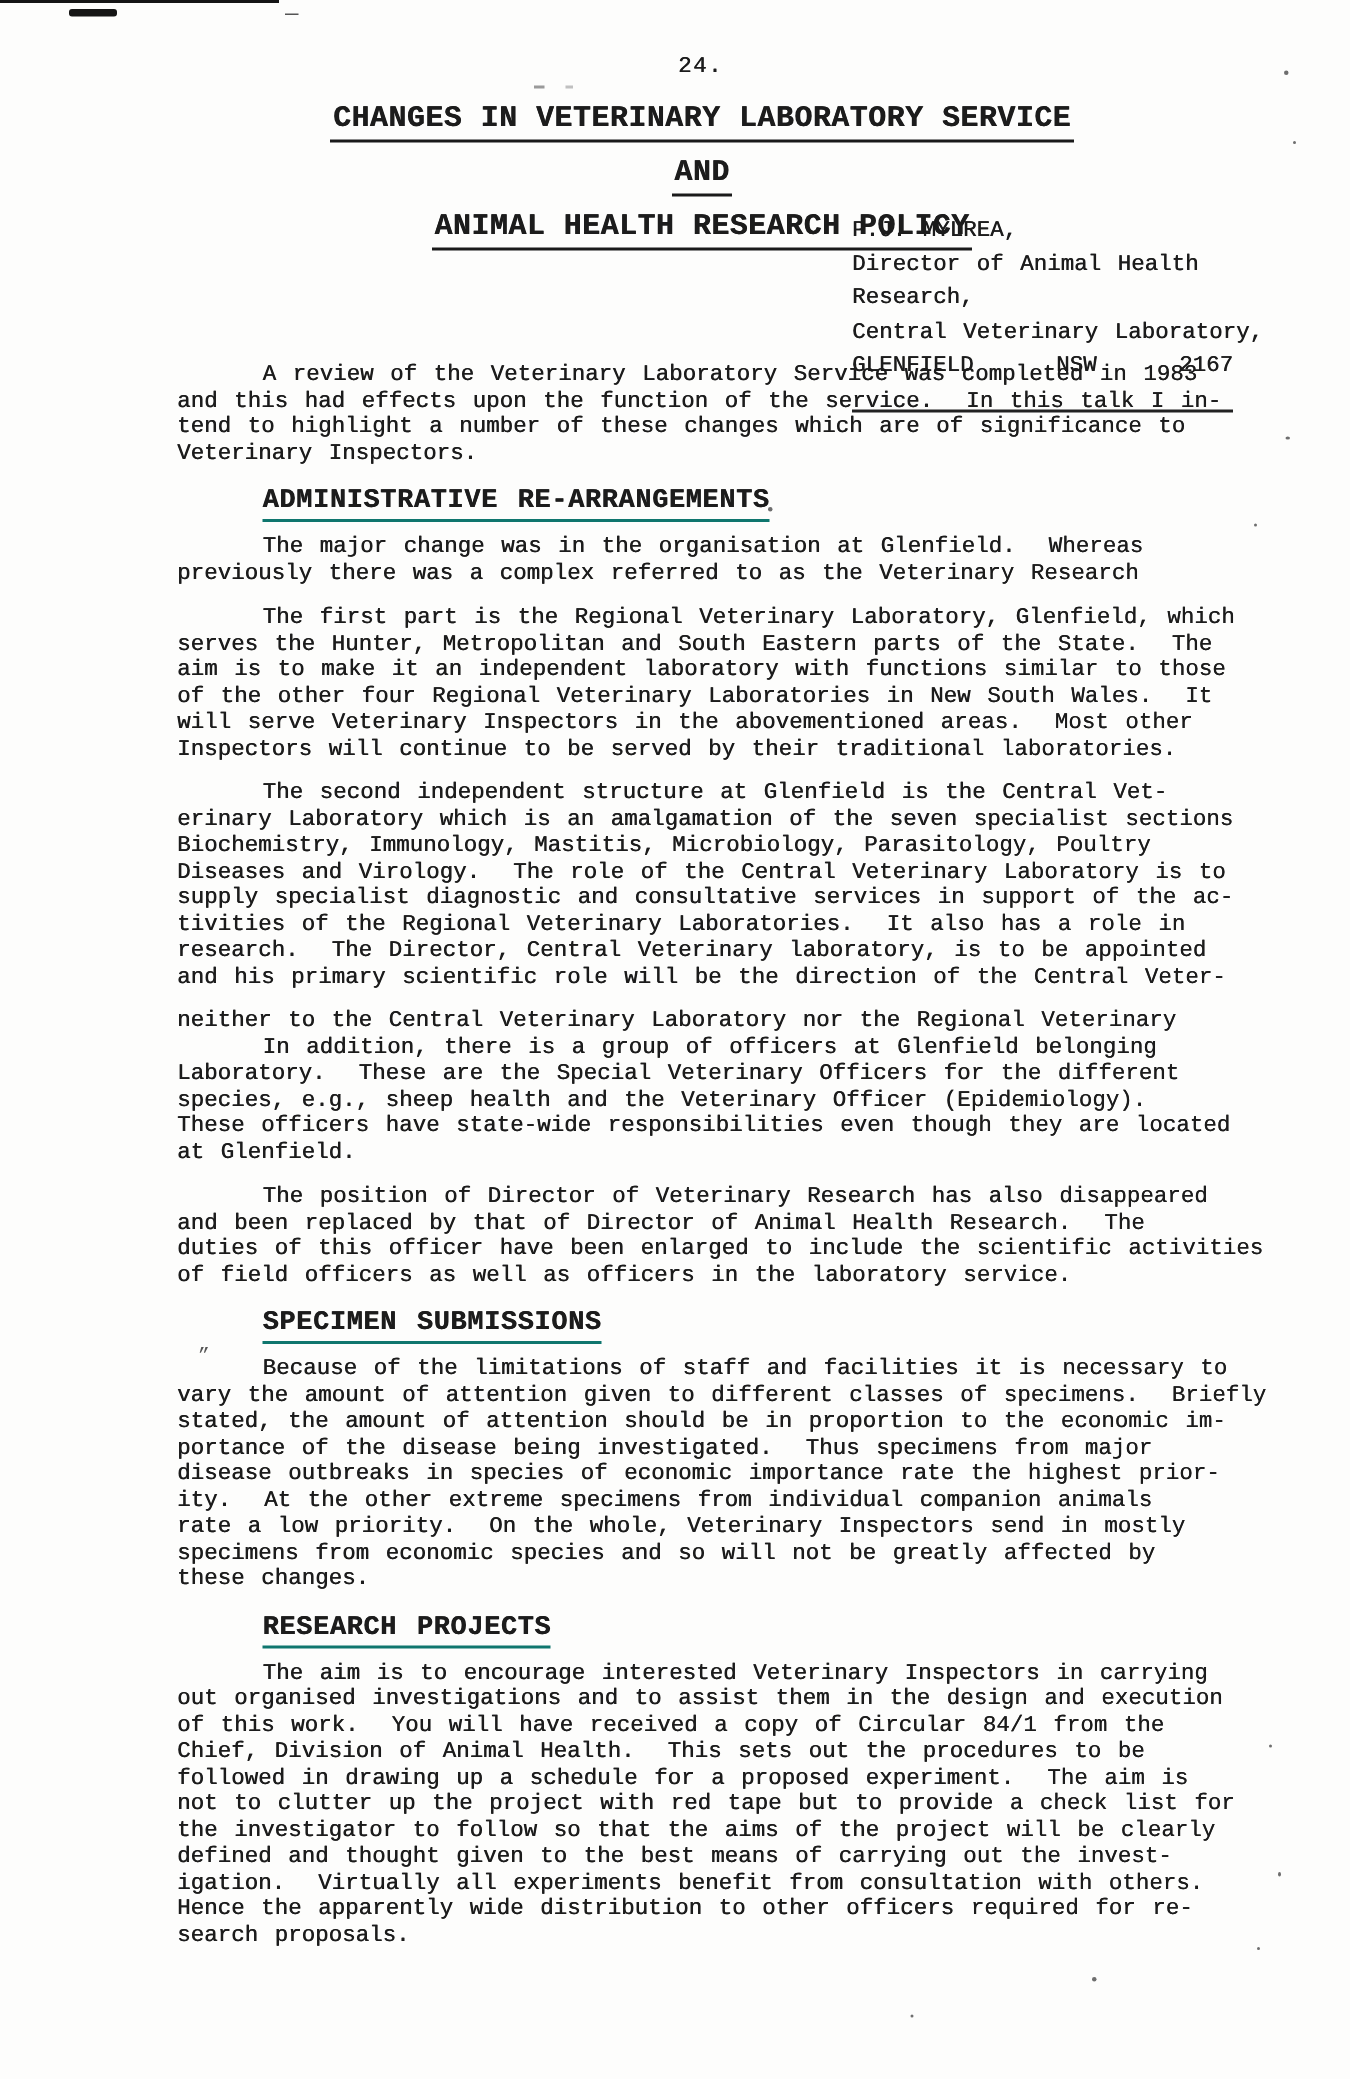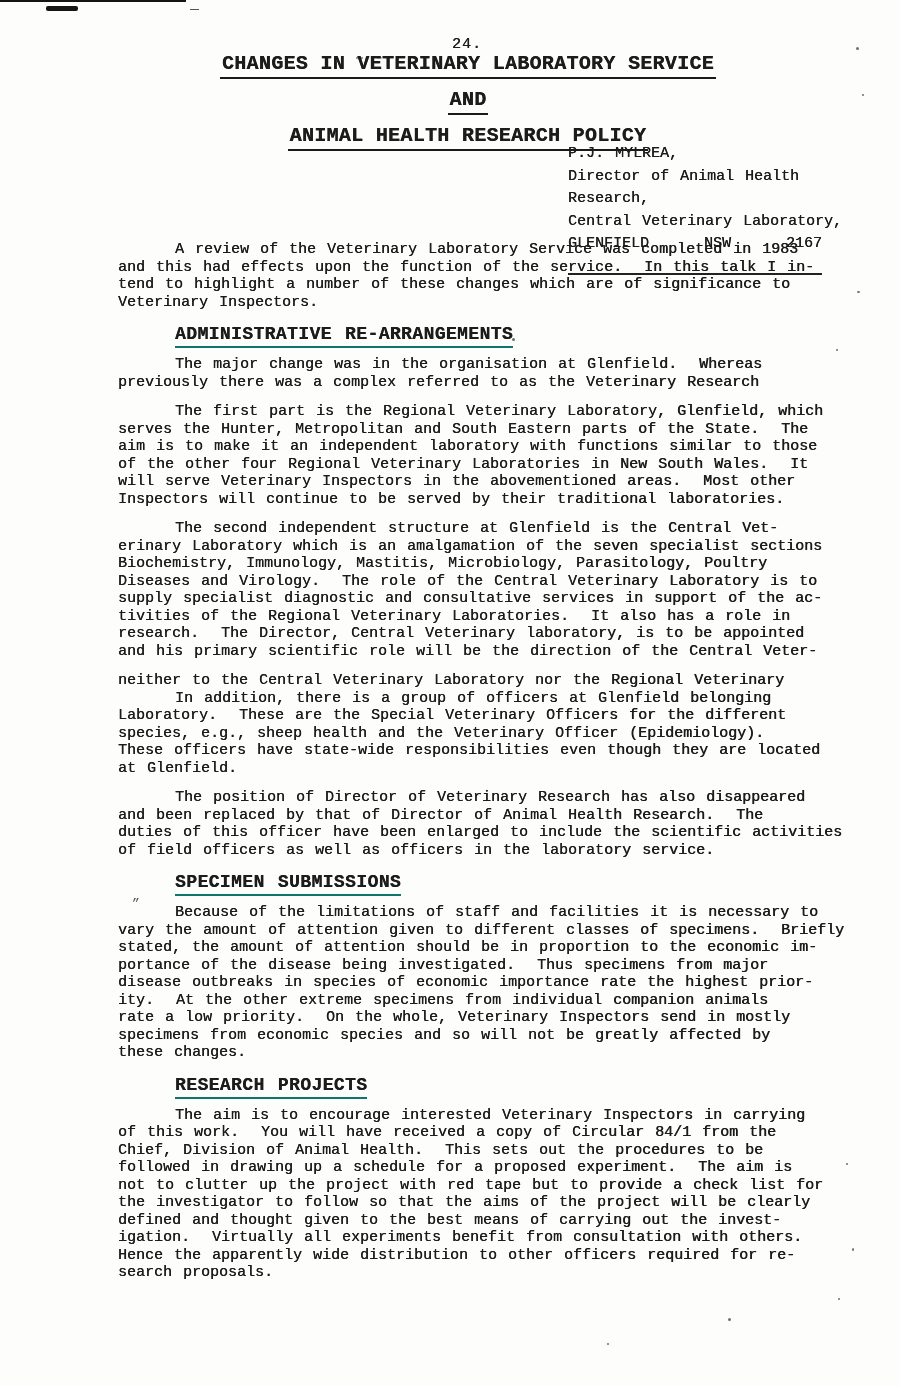--- a/index.html
+++ b/index.html
@@ -13,21 +13,21 @@
   }
   
   .typed{ text-shadow:0.3px 0 0 currentColor; }
 
   .page-number{
     position:absolute; left:452px; top:20px;
     font-size:15px; letter-spacing:1px;margin-top:16px;
   }
 
   .doc-title{
-    position:absolute; left:36px; top:51px; width:864px;
+    position:absolute; left:36px; top:67px; width:864px;
     text-align:center;
   }
   .t-line{ margin-bottom:8px; line-height:25px; }
   .t-ul{
     display:inline-block;
     font-size:20px; font-weight:700; letter-spacing:0.3px;
     border-bottom:2px solid #1a1a1a; padding:0 2px 1px 2px;
   }
 
   .author-block{
@@ -182,20 +182,21 @@
       <div class="line">portance of the disease being investigated.  Thus specimens from major</div>
       <div class="line">disease outbreaks in species of economic importance rate the highest prior-</div>
       <div class="line">ity.  At the other extreme specimens from individual companion animals</div>
       <div class="line">rate a low priority.  On the whole, Veterinary Inspectors send in mostly</div>
       <div class="line">specimens from economic species and so will not be greatly affected by</div>
       <div class="line">these changes.</div>
     </div>
     <div class="section-heading"><span class="hu">RESEARCH PROJECTS</span></div>
     <div class="para">
       <div class="line first">The aim is to encourage interested Veterinary Inspectors in carrying</div>
+      <div class="line">out organised investigations and to assist them in the design and execution</div>
       <div class="line">of this work.  You will have received a copy of Circular 84/1 from the</div>
       <div class="line">Chief, Division of Animal Health.  This sets out the procedures to be</div>
       <div class="line">followed in drawing up a schedule for a proposed experiment.  The aim is</div>
       <div class="line">not to clutter up the project with red tape but to provide a check list for</div>
       <div class="line">the investigator to follow so that the aims of the project will be clearly</div>
       <div class="line">defined and thought given to the best means of carrying out the invest-</div>
       <div class="line">igation.  Virtually all experiments benefit from consultation with others.</div>
       <div class="line">Hence the apparently wide distribution to other officers required for re-</div>
       <div class="line">search proposals.</div>
     </div>

